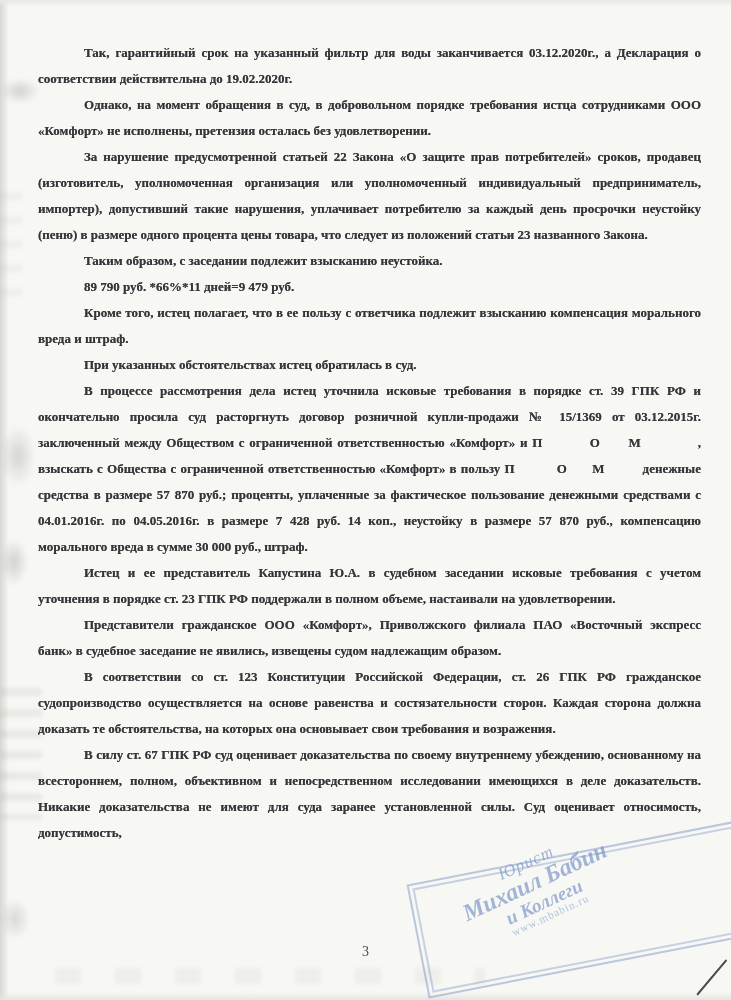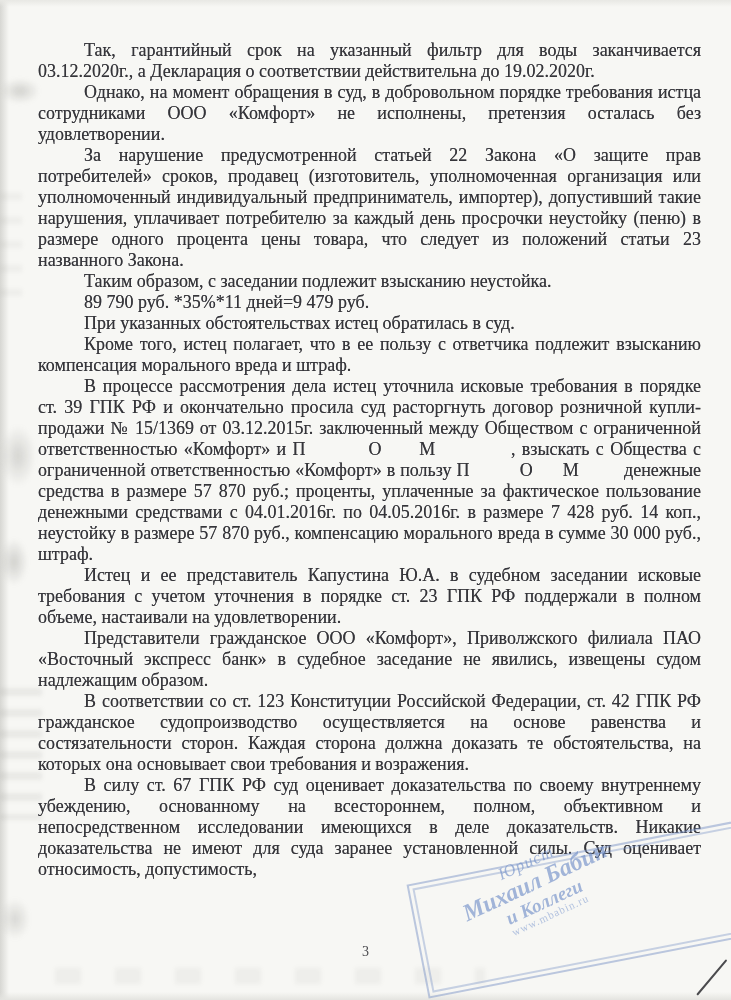--- a/index.html
+++ b/index.html
@@ -17,21 +17,21 @@
   
   .edge-left{position:absolute;left:0;top:0;width:9px;height:100%;
     background:linear-gradient(to right,#d7d7d3,rgba(215,215,211,0));}
   .edge-top{position:absolute;left:0;top:0;width:100%;height:7px;
     background:linear-gradient(to bottom,#e8e8e4,rgba(232,232,228,0));}
   .edge-bottom{position:absolute;left:0;bottom:0;width:100%;height:8px;
     background:linear-gradient(to top,#e4e4e0,rgba(228,228,224,0));}
   
   .content{
     position:absolute;left:38px;top:40px;width:663px;
-    color:var(--ink);font-size:18px;line-height:21px;text-align:justify;
+    color:var(--ink);font-size:13px;line-height:26px;text-align:justify;font-weight:bold;
   }
   .content p{
     margin:0;text-indent:46px;
     text-shadow:0 0 .6px rgba(60,60,65,.75);
   }
   .page-number{
     position:absolute;left:0;top:944px;width:731px;text-align:center;
     color:#4a4a4e;font-size:14px;
   }
   
@@ -90,27 +90,27 @@
   <div class="smudge sm4"></div>
   <div class="smudge sm5"></div>
   <div class="smudge sm6"></div>
   <div class="smudge sm7"></div>
 
   <div class="content">
     <p>Так, гарантийный срок на указанный фильтр для воды заканчивается 03.12.2020г., а Декларация о соответствии действительна до 19.02.2020г.</p>
     <p>Однако, на момент обращения в суд, в добровольном порядке требования истца сотрудниками ООО «Комфорт» не исполнены, претензия осталась без удовлетворении.</p>
     <p>За нарушение предусмотренной статьей 22 Закона «О защите прав потребителей» сроков, продавец (изготовитель, уполномоченная организация или уполномоченный индивидуальный предприниматель, импортер), допустивший такие нарушения, уплачивает потребителю за каждый день просрочки неустойку (пеню) в размере одного процента цены товара, что следует из положений статьи 23 названного Закона.</p>
     <p>Таким образом, с заседании подлежит взысканию неустойка.</p>
-    <p>89 790 руб. *35%*11 дней=9 479 руб.</p>
+    <p>89 790 руб. *66%*11 дней=9 479 руб.</p>
+    <p>Кроме того, истец полагает, что в ее пользу с ответчика подлежит взысканию компенсация морального вреда и штраф.</p>
     <p>При указанных обстоятельствах истец обратилась в суд.</p>
-    <p>Кроме того, истец полагает, что в ее пользу с ответчика подлежит взысканию компенсация морального вреда и штраф.</p>
     <p>В процессе рассмотрения дела истец уточнила исковые требования в порядке ст. 39 ГПК РФ и окончательно просила суд расторгнуть договор розничной купли-продажи № 15/1369 от 03.12.2015г. заключенный между Обществом с ограниченной ответственностью «Комфорт» и П&nbsp;&nbsp;&nbsp;&nbsp;&nbsp;&nbsp;&nbsp;&nbsp;&nbsp;&nbsp;О&nbsp;&nbsp;&nbsp;&nbsp;&nbsp;&nbsp;М&nbsp;&nbsp;&nbsp;&nbsp;&nbsp;&nbsp;&nbsp;&nbsp;&nbsp;&nbsp;&nbsp;&nbsp;, взыскать с Общества с ограниченной ответственностью «Комфорт» в пользу П&nbsp;&nbsp;&nbsp;&nbsp;&nbsp;&nbsp;&nbsp;&nbsp;&nbsp;&nbsp;О&nbsp;&nbsp;&nbsp;&nbsp;&nbsp;&nbsp;М&nbsp;&nbsp;&nbsp;&nbsp;&nbsp;&nbsp;&nbsp;&nbsp; денежные средства в размере 57 870 руб.; проценты, уплаченные за фактическое пользование денежными средствами с 04.01.2016г. по 04.05.2016г. в размере 7 428 руб. 14 коп., неустойку в размере 57 870 руб., компенсацию морального вреда в сумме 30 000 руб., штраф.</p>
     <p>Истец и ее представитель Капустина Ю.А. в судебном заседании исковые требования с учетом уточнения в порядке ст. 23 ГПК РФ поддержали в полном объеме, настаивали на удовлетворении.</p>
     <p>Представители гражданское ООО «Комфорт», Приволжского филиала ПАО «Восточный экспресс банк» в судебное заседание не явились, извещены судом надлежащим образом.</p>
-    <p>В соответствии со ст. 123 Конституции Российской Федерации, ст. 42 ГПК РФ гражданское судопроизводство осуществляется на основе равенства и состязательности сторон. Каждая сторона должна доказать те обстоятельства, на которых она основывает свои требования и возражения.</p>
+    <p>В соответствии со ст. 123 Конституции Российской Федерации, ст. 26 ГПК РФ гражданское судопроизводство осуществляется на основе равенства и состязательности сторон. Каждая сторона должна доказать те обстоятельства, на которых она основывает свои требования и возражения.</p>
     <p>В силу ст. 67 ГПК РФ суд оценивает доказательства по своему внутреннему убеждению, основанному на всестороннем, полном, объективном и непосредственном исследовании имеющихся в деле доказательств. Никакие доказательства не имеют для суда заранее установленной силы. Суд оценивает относимость, допустимость,</p>
   </div>
 
   <div class="page-number">3</div>
 
   <div class="stamp">
     <div class="stamp-inner"></div>
     <div class="stamp-text">
       <div class="st-line1">Юрист</div>
       <div class="st-line2">Михаил Бабин</div>

